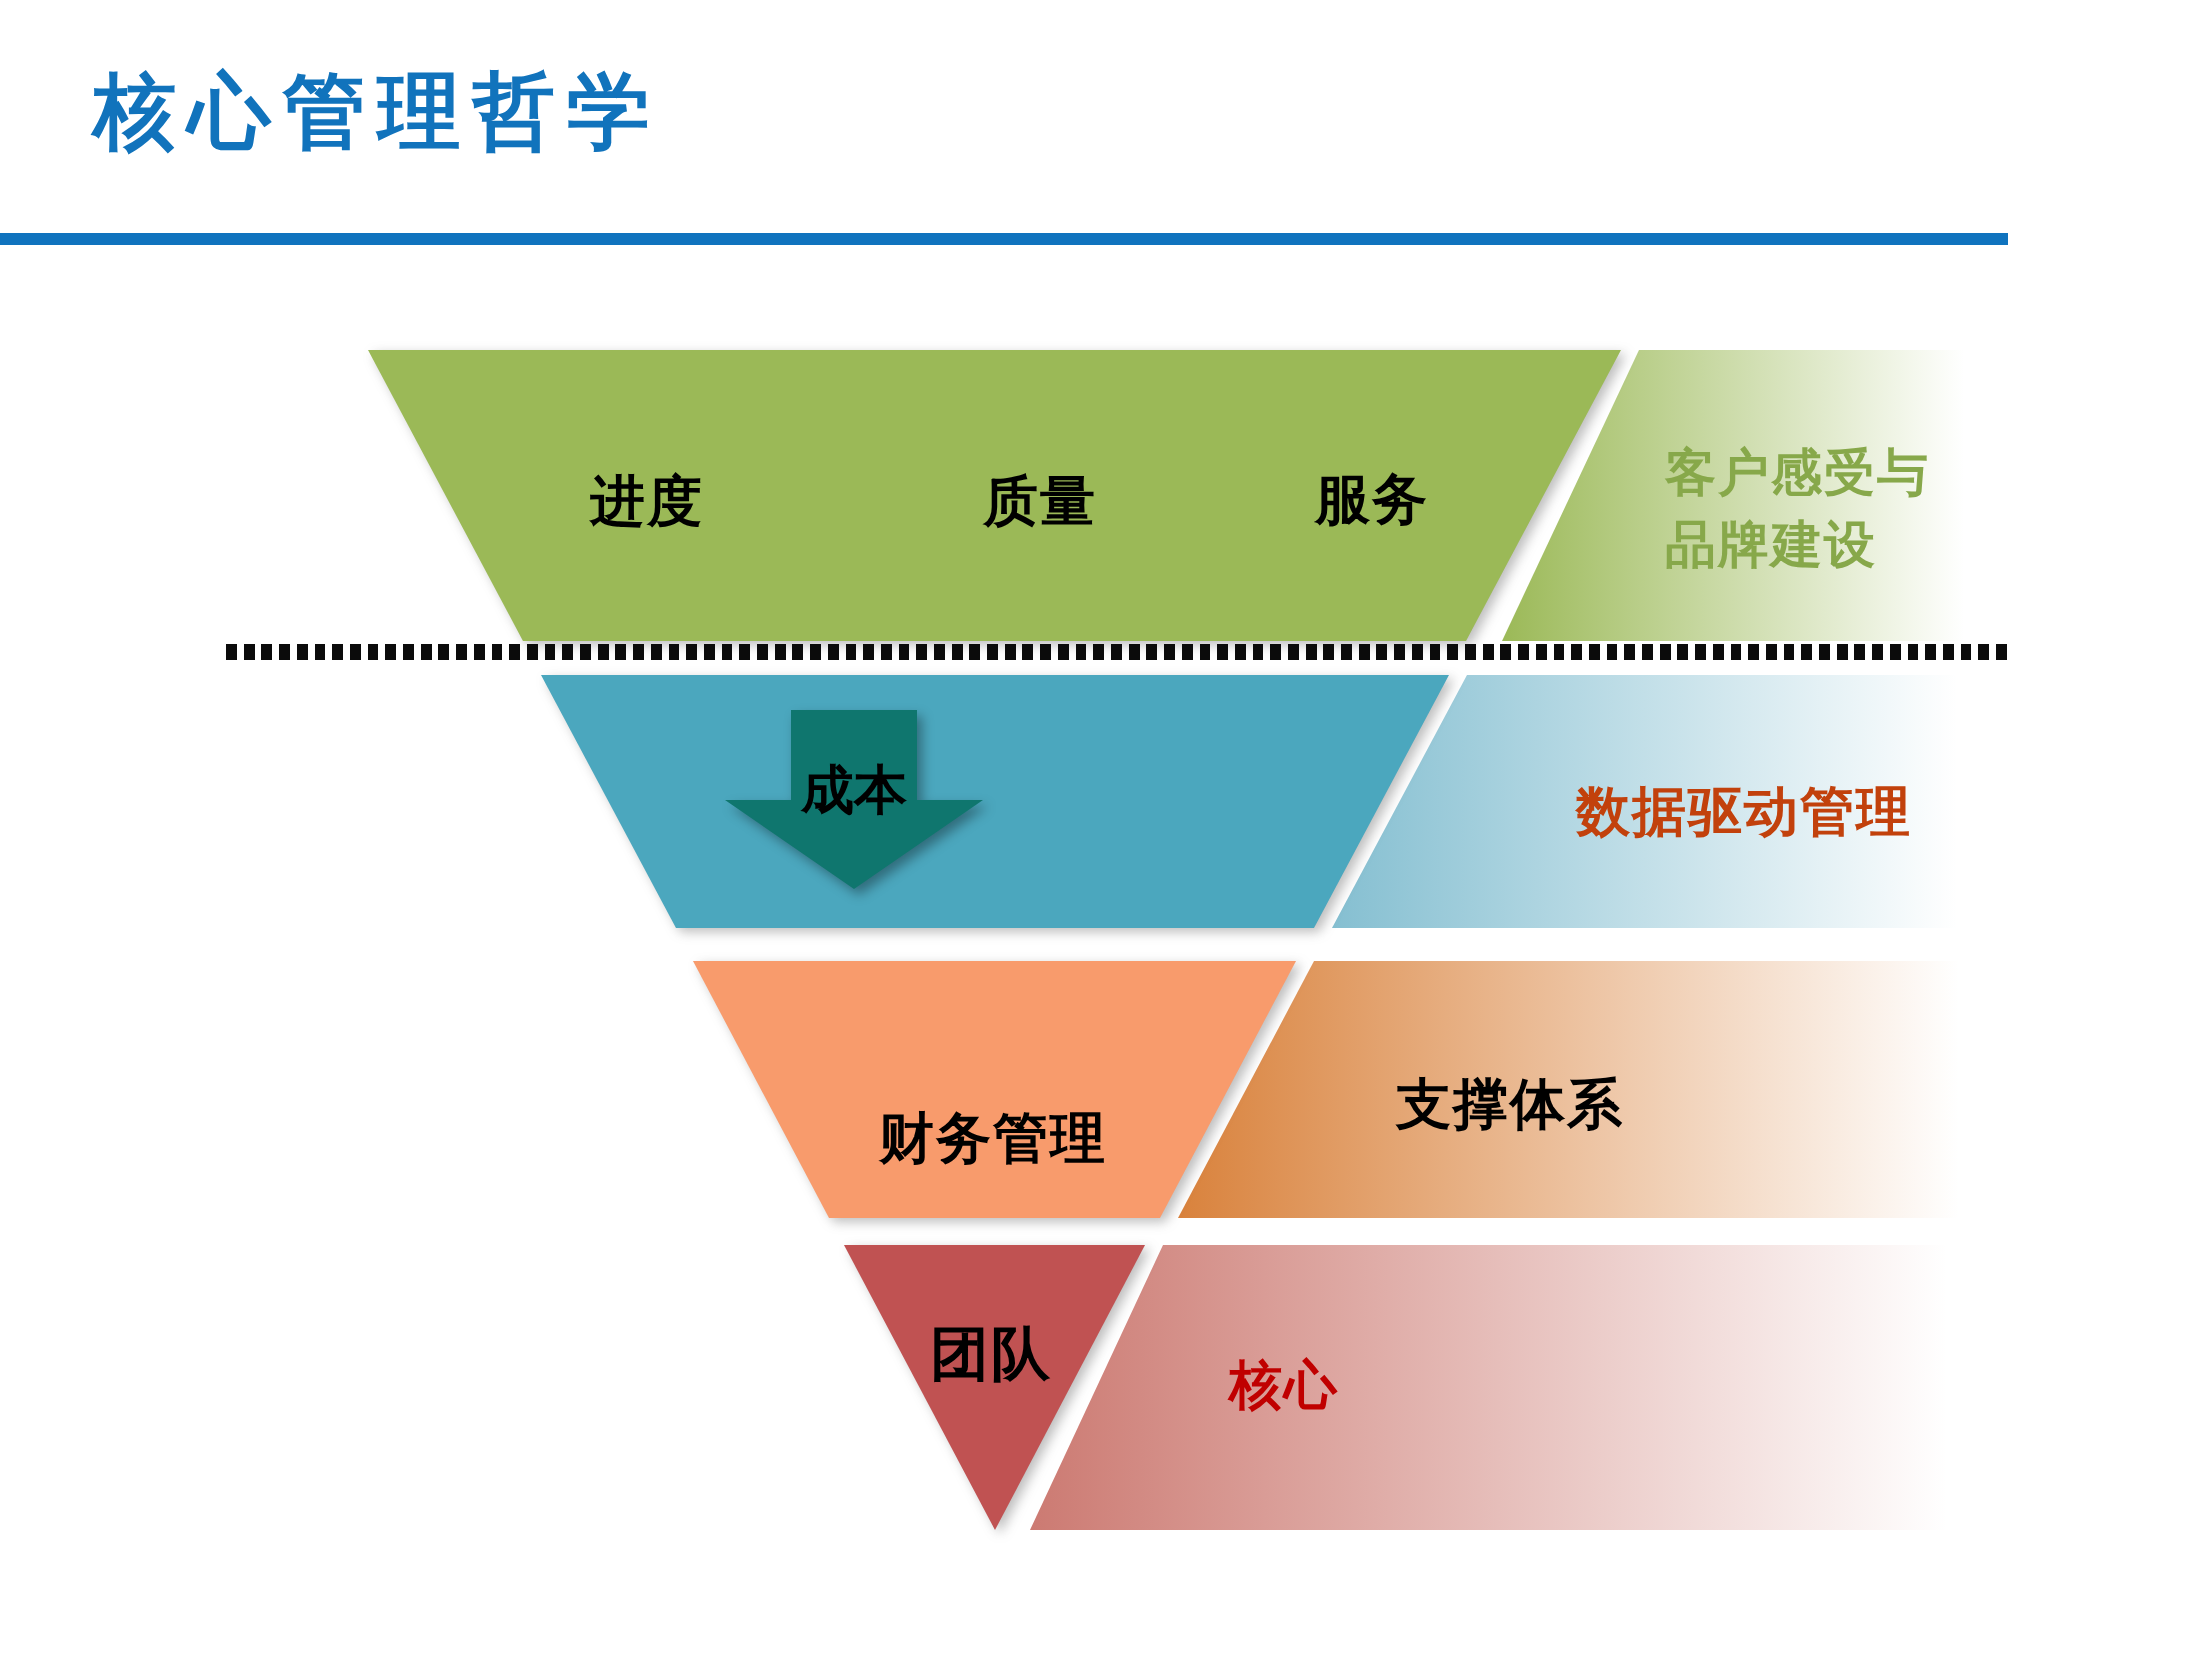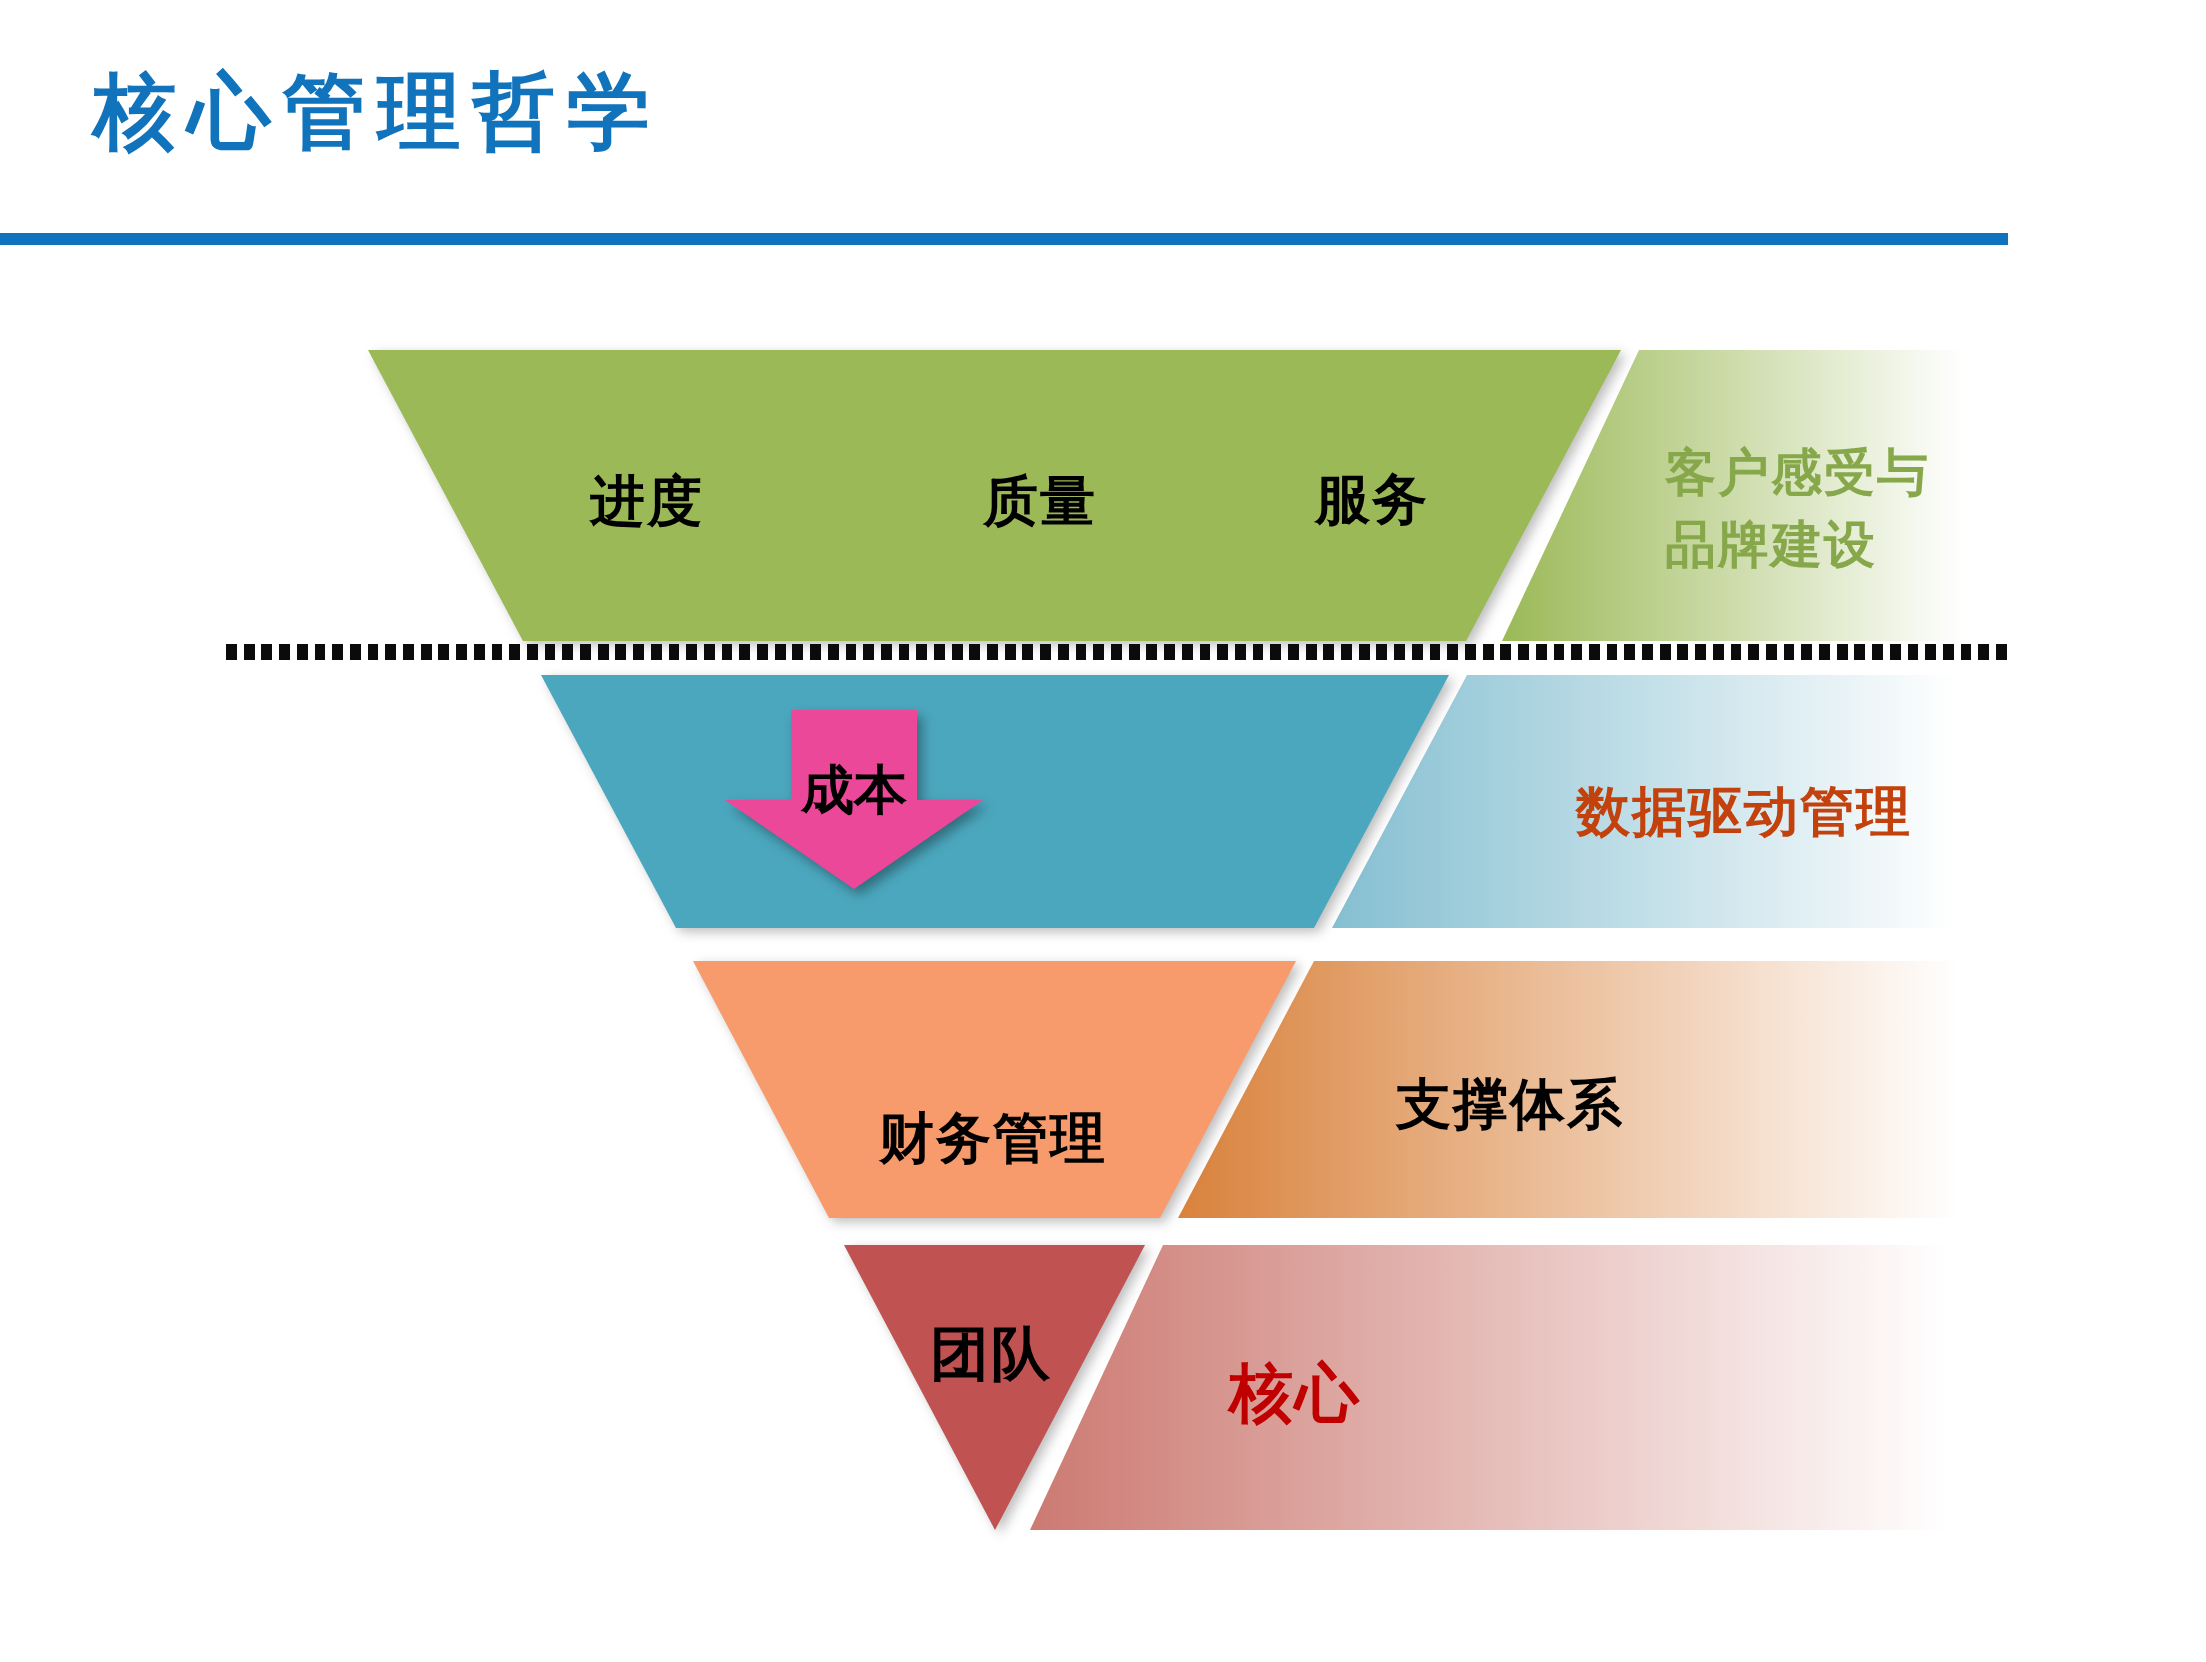--- a/index.html
+++ b/index.html
@@ -56,24 +56,24 @@
     letter-spacing:2px;
   }
   .team-text{font-size:59px;}
   .band-label{
     position:absolute;font-weight:900;white-space:nowrap;letter-spacing:2px;
   }
   .label-green{left:1665px;top:437px;width:374px;text-align:left;
     font-size:51px;line-height:72px;color:#87A84A;}
   .label-blue{left:1576px;top:776px;font-size:54px;color:#c2410c;}
   .label-orange{left:1396px;top:1068px;font-size:55px;color:#000000;}
-  .label-red{left:1229px;top:1350px;font-size:64px;color:#C00000;}
+  .label-red{left:1229px;top:1350px;font-size:53px;color:#C00000;}
   
   .arrow-wrap{position:absolute;filter:drop-shadow(5.9px 6.9px 5.9px rgba(0,0,0,0.35));}
-  .arrow{position:relative;width:258px;height:179px;background:#ec4899;}
+  .arrow{position:relative;width:258px;height:179px;background:#0f766e;}
   .arrow-down{clip-path:polygon(66px 0,192px 0,192px 90px,258px 90px,129px 179px,0 90px,66px 90px);}
   .arrow-up{clip-path:polygon(129px 0,258px 90px,192px 90px,192px 179px,66px 179px,66px 90px,0 90px);}
   .wrap-arrow-down{left:725px;top:710px;}
   .wrap-arrow-up{left:1128px;top:707px;}
   .arrow-label{
     position:absolute;left:50%;top:45%;transform:translate(-50%,-50%);
     font-size:53px;font-weight:900;color:#000;white-space:nowrap;
   }
   .arrow-up .arrow-label{top:48%;}
   

